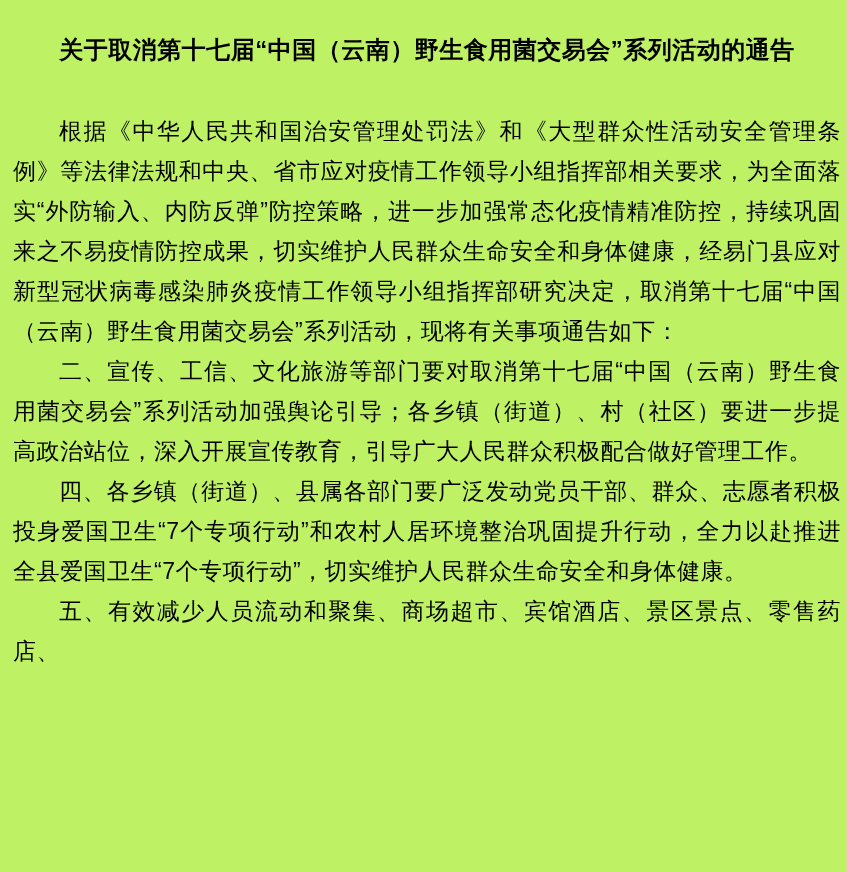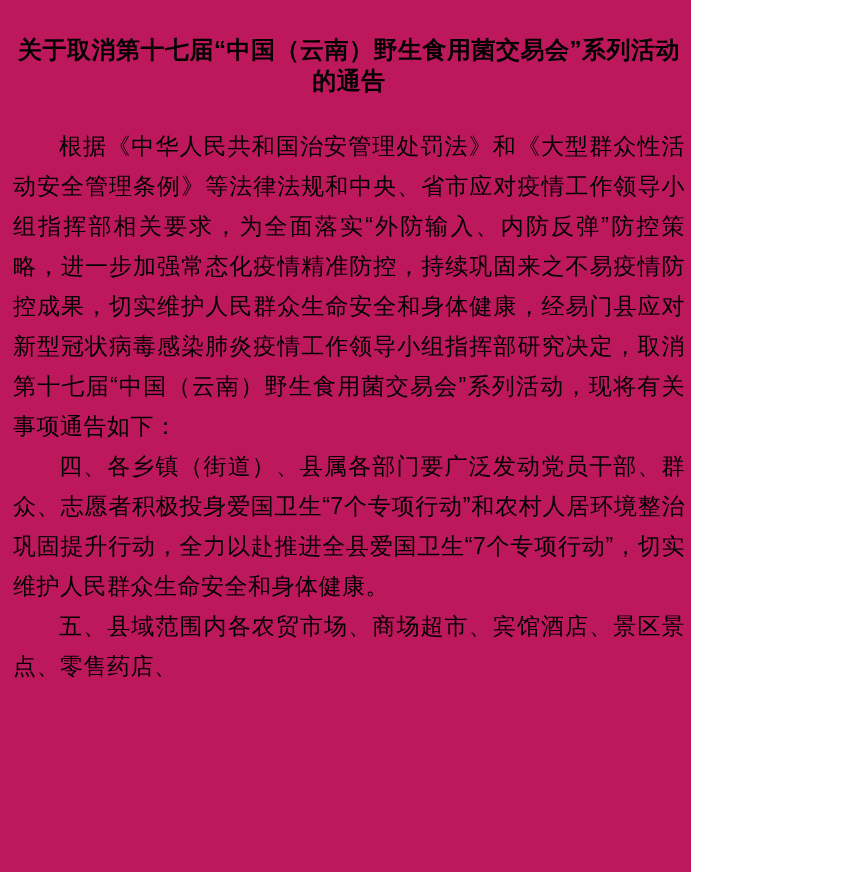--- a/index.html
+++ b/index.html
@@ -2,54 +2,55 @@
 <html><head>
 <meta charset="utf-8">
 <style>
   html, body {
     margin: 0;
     padding: 0;
     background: #ffffff;
   }
   .page {
     position: relative;
-    width: 691px;
+    width: 847px;
     height: 872px;
-    background: #be185d;
+    background: #bef264;
     color: #000000;
     font-family: "Liberation Sans", sans-serif;
     box-sizing: border-box;
     padding: 34px 6px 0 13px;
     overflow: hidden;
   }
   .doc-title {
     margin: 0;
     font-size: 24px;
     line-height: 31px;
     font-weight: bold;
     text-align: center;
     letter-spacing: 0.5px;
   }
   .doc-body {
-    margin-top: 30px;
+    margin-top: 46px;
   }
   .para {
     margin: 0;
     font-size: 23px;
     line-height: 40px;
     text-align: justify;
     text-justify: inter-ideograph;
     text-indent: 2em;
     word-break: break-all;
     letter-spacing: 0.5px;
   }
 </style>
 </head>
 <body>
 
 <div class="page">
   <h1 class="doc-title">关于取消第十七届“中国（云南）野生食用菌交易会”系列活动的通告</h1>
   <div class="doc-body">
       <p class="para">根据《中华人民共和国治安管理处罚法》和《大型群众性活动安全管理条例》等法律法规和中央、省市应对疫情工作领导小组指挥部相关要求，为全面落实“外防输入、内防反弹”防控策略，进一步加强常态化疫情精准防控，持续巩固来之不易疫情防控成果，切实维护人民群众生命安全和身体健康，经易门县应对新型冠状病毒感染肺炎疫情工作领导小组指挥部研究决定，取消第十七届“中国（云南）野生食用菌交易会”系列活动，现将有关事项通告如下：</p>
+      <p class="para">二、宣传、工信、文化旅游等部门要对取消第十七届“中国（云南）野生食用菌交易会”系列活动加强舆论引导；各乡镇（街道）、村（社区）要进一步提高政治站位，深入开展宣传教育，引导广大人民群众积极配合做好管理工作。</p>
       <p class="para">四、各乡镇（街道）、县属各部门要广泛发动党员干部、群众、志愿者积极投身爱国卫生“7个专项行动”和农村人居环境整治巩固提升行动，全力以赴推进全县爱国卫生“7个专项行动”，切实维护人民群众生命安全和身体健康。</p>
-      <p class="para">五、县域范围内各农贸市场、商场超市、宾馆酒店、景区景点、零售药店、</p>
+      <p class="para">五、有效减少人员流动和聚集、商场超市、宾馆酒店、景区景点、零售药店、</p>
     </div>
 </div>
 
 </body></html>

